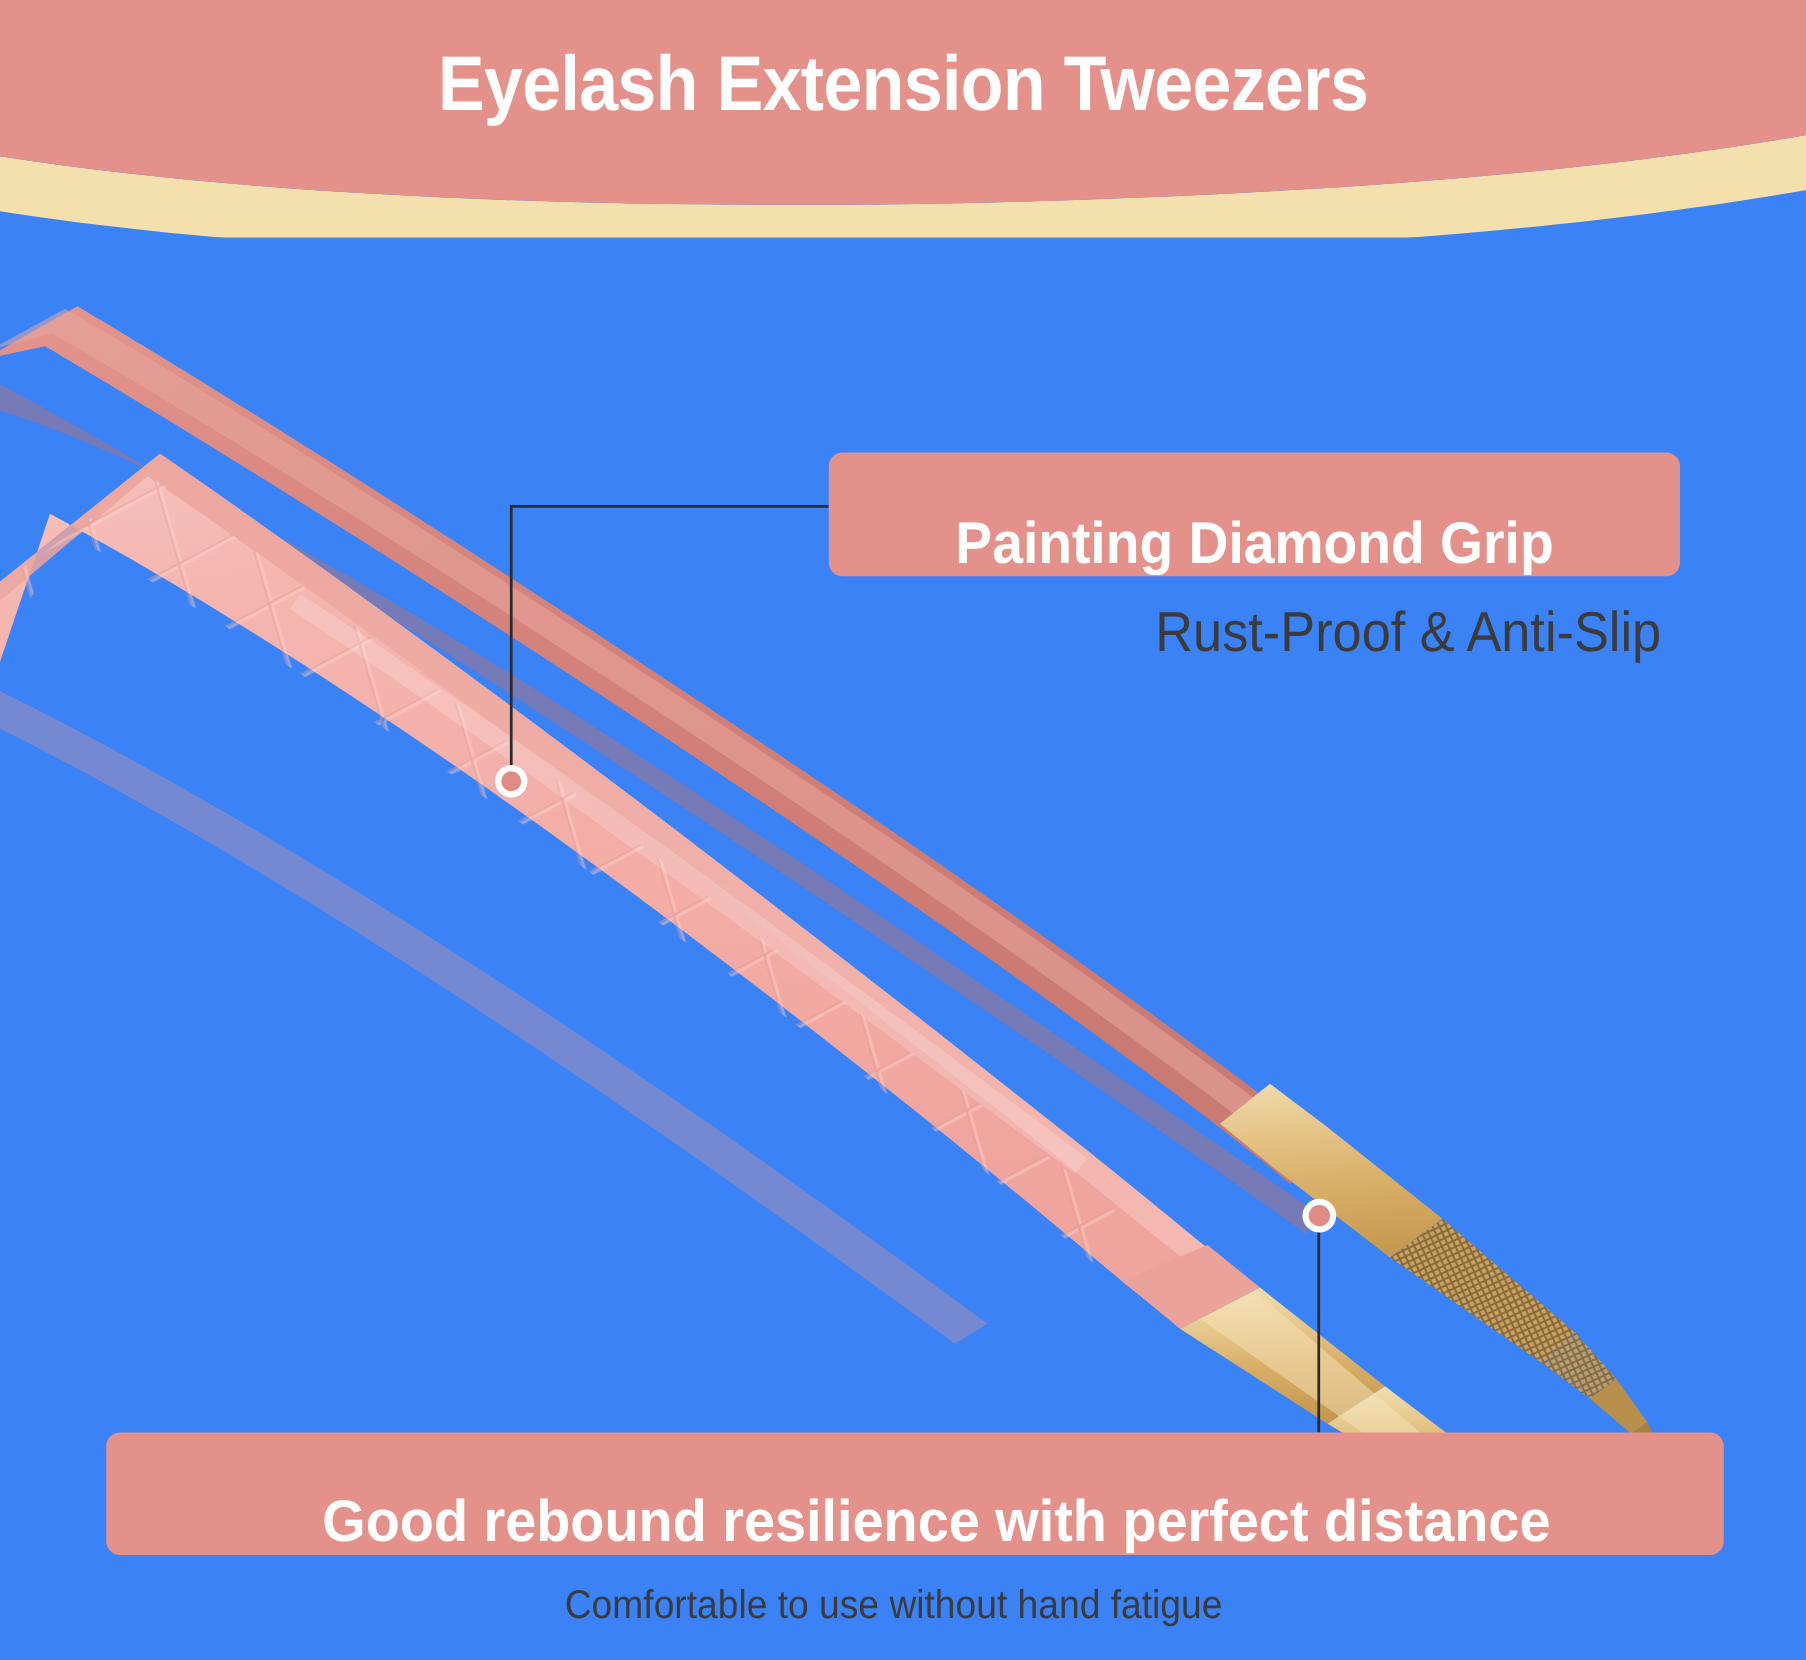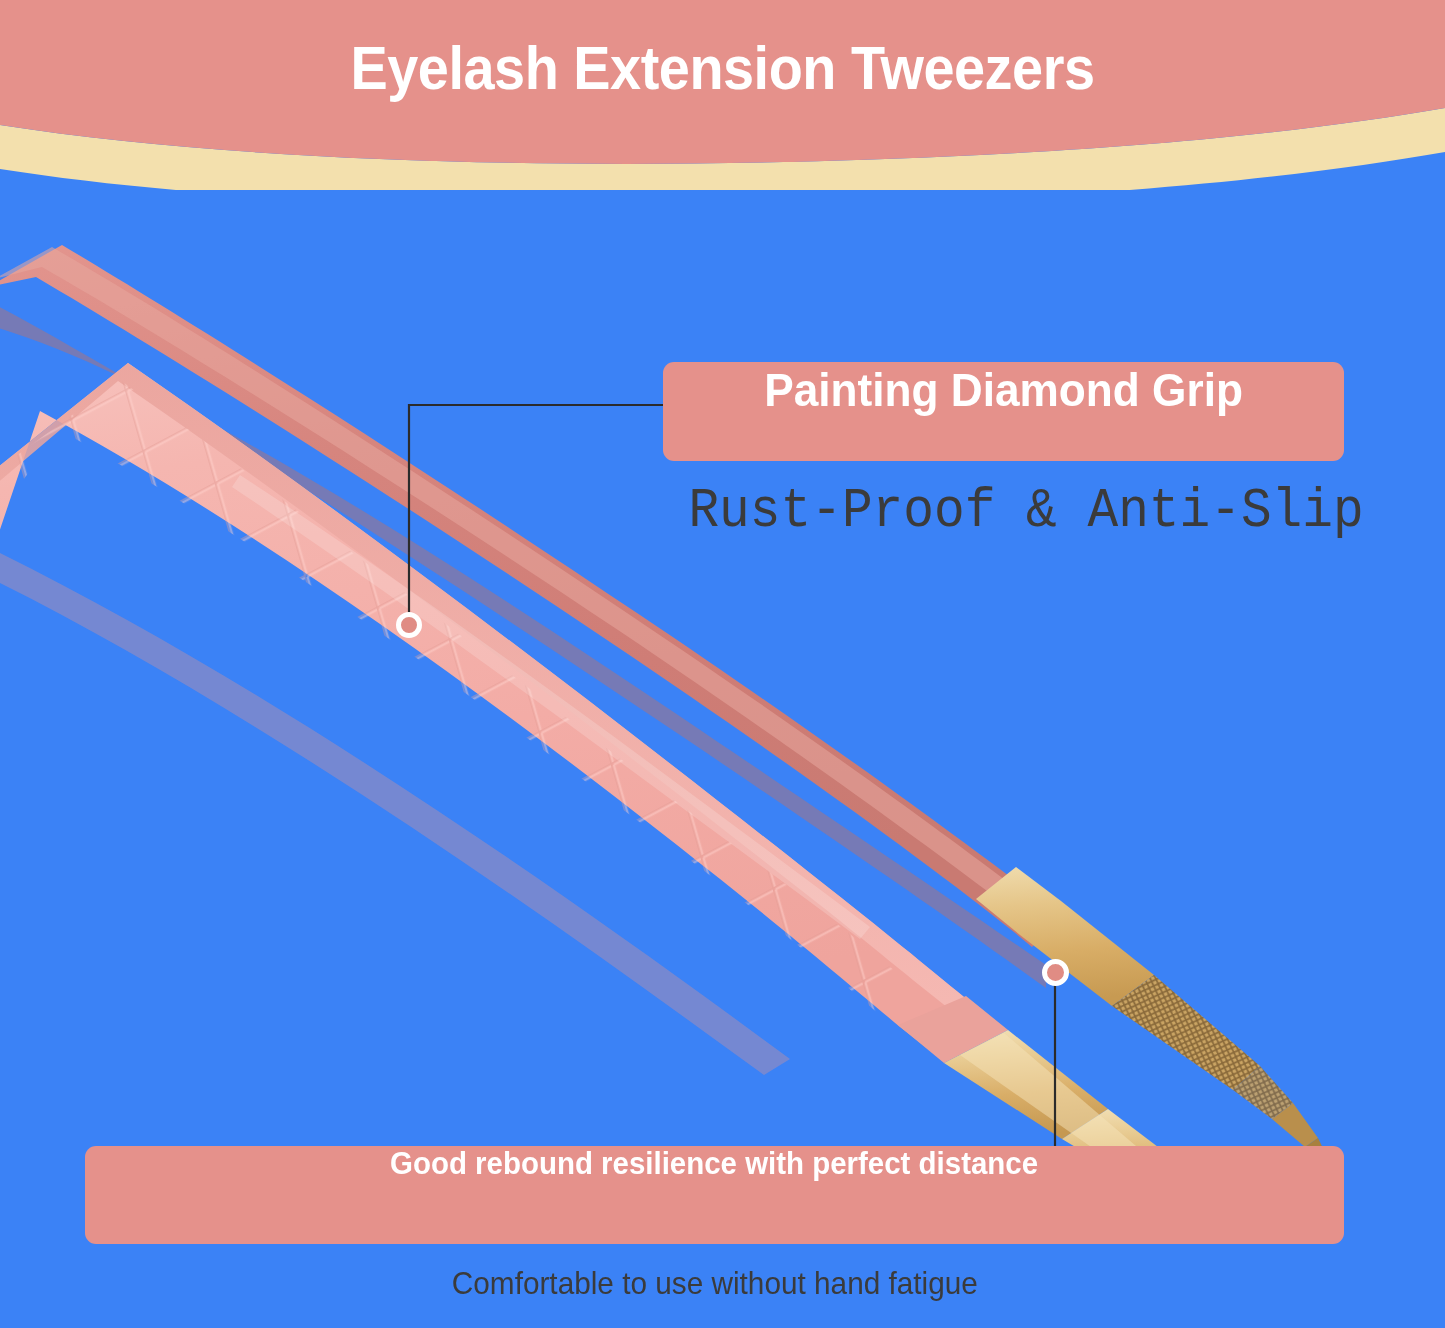--- a/index.html
+++ b/index.html
@@ -64,21 +64,21 @@
     top: 0;
     display: block;
   }
 
   
   .callout-box {
     position: absolute;
     background: #e5918b;
     border-radius: 11px;
     display: flex;
-    align-items: flex-start;
+    align-items: flex-end;
     justify-content: center;
     color: #ffffff;
     font-family: "Liberation Sans", sans-serif;
     font-weight: bold;
     white-space: nowrap;
     user-select: none;
   }
   #callout-grip-box {
     left: 663px;
     top: 362px;
@@ -87,41 +87,41 @@
     font-size: 47px;
   }
   #callout-grip-box .callout-text {
     transform: scaleX(0.94);
   }
   #callout-rebound-box {
     left: 85px;
     top: 1146px;
     width: 1259px;
     height: 98px;
-    font-size: 31px;
+    font-size: 47px;
+    padding-left: 35px;
   }
   #callout-rebound-box .callout-text {
     transform: scaleX(0.95);
   }
 
   .sub-caption {
     position: absolute;
     color: #3b3b3b;
     font-family: "Liberation Sans", sans-serif;
     font-weight: 300;
     white-space: nowrap;
     user-select: none;
   }
   #caption-rust {
     left: 663px;
     top: 480px;
     width: 681px;
-    text-align: left;
-    font-size: 55px;
-    font-family: Liberation Mono, monospace;
+    text-align: right;
+    font-size: 45px;
   }
   #caption-rust .cap-text {
     display: inline-block;
     transform: scaleX(0.93);
   }
   #caption-comfort {
     left: 85px;
     top: 1265px;
     width: 1259px;
     text-align: center;

